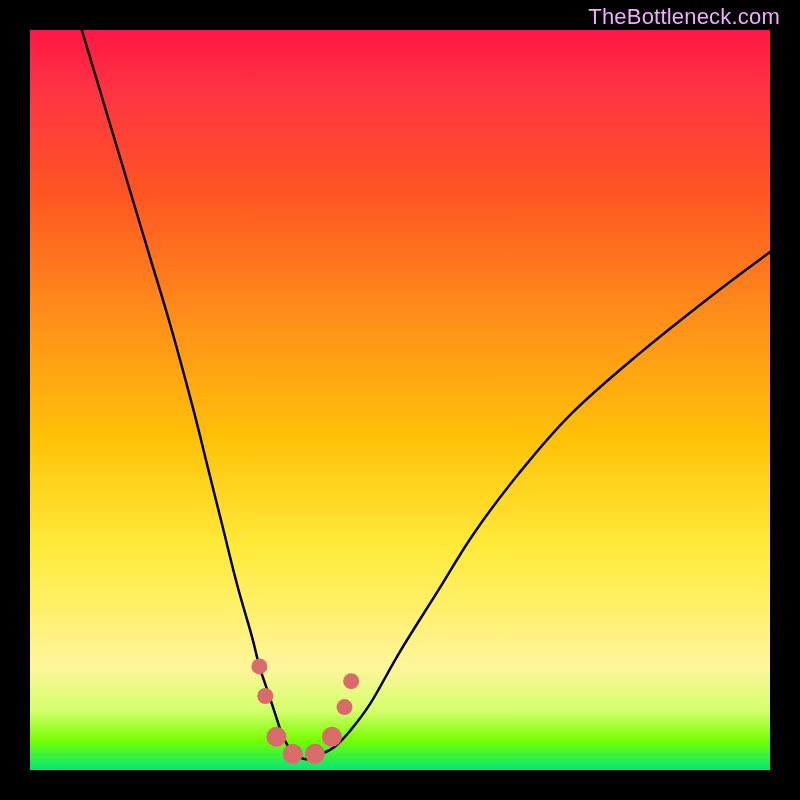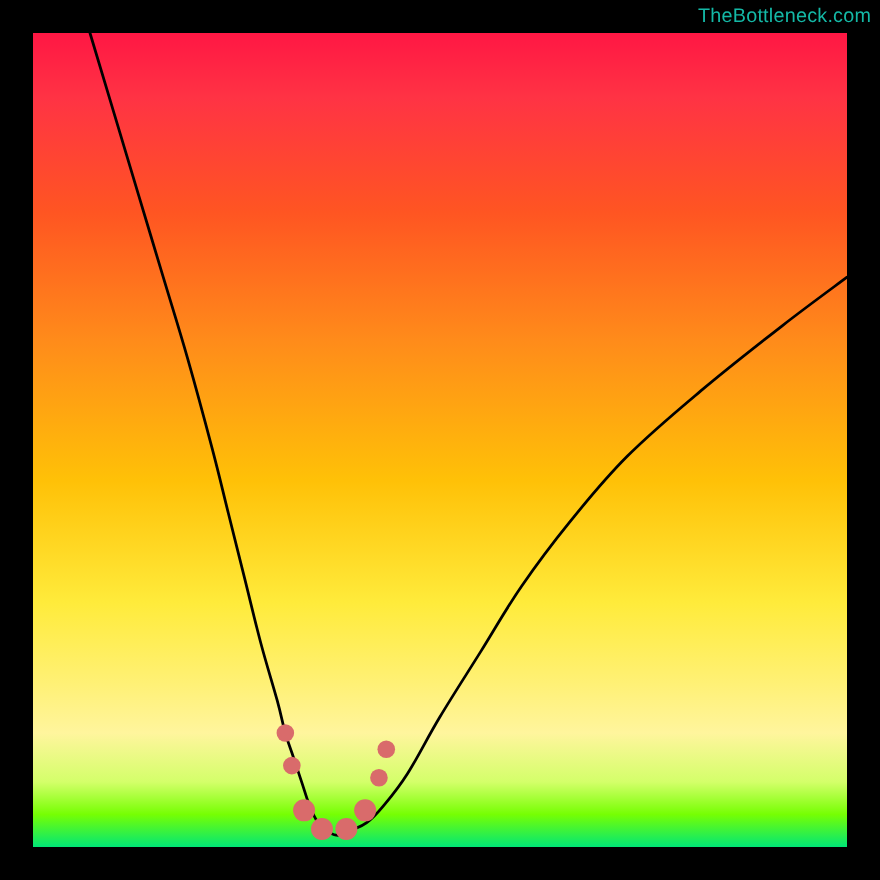--- a/index.html
+++ b/index.html
@@ -28,23 +28,23 @@
       #fff176 80%,
       #fff59d 86%,
       #d4ff6a 92%,
       #76ff03 96%,
       #00e676 100%
     );
   }
   .watermark {
     position: absolute;
     top: 4px;
-    right: 8px;
-    color: #14b8a6;
-    font-size: 18px;
+    right: 20px;
+    color: #f0abfc;
+    font-size: 22px;
     font-weight: 500;
     letter-spacing: 0.2px;
     z-index: 10;
   }
   svg.curve {
     position: absolute;
     left: 0;
     top: 0;
     width: 800px;
     height: 800px;

